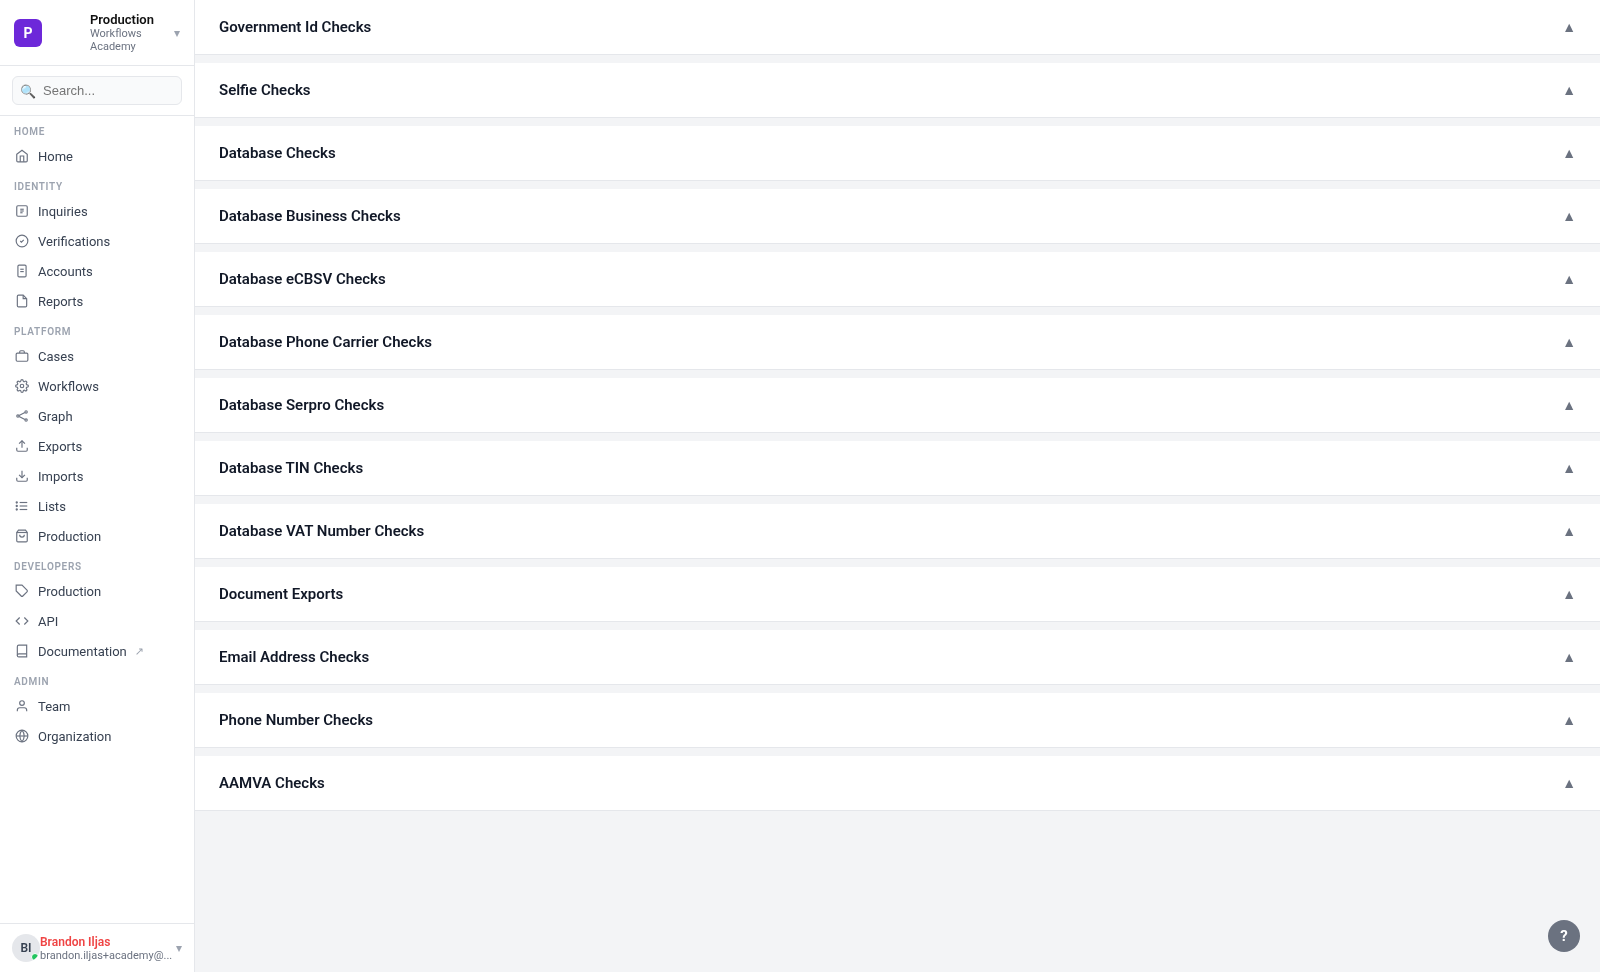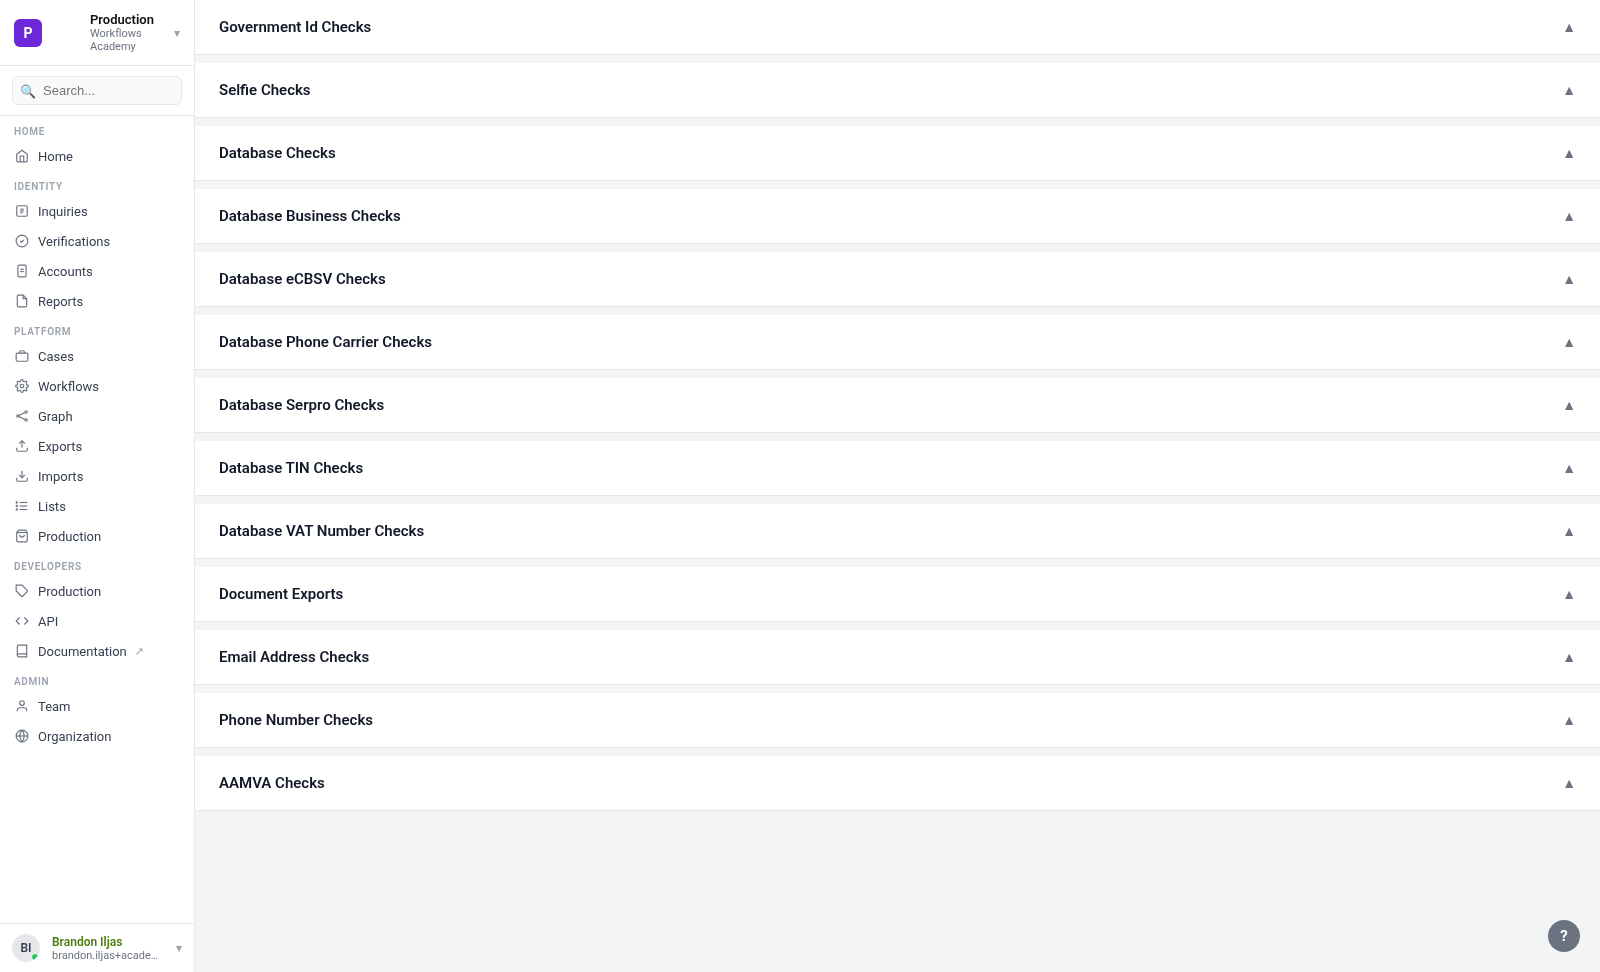--- a/index.html
+++ b/index.html
@@ -121,21 +121,21 @@
       align-items: center;
       justify-content: center;
     }
 
     .sidebar-footer {
       margin-top: auto;
       border-top: 1px solid #e5e7eb;
       padding: 10px 12px;
       display: flex;
       align-items: center;
-      gap: 12px;
+      gap: 0;
     }
 
     .footer-avatar {
       width: 28px;
       height: 28px;
       border-radius: 50%;
       background: #e5e7eb;
       flex-shrink: 0;
       position: relative;
       overflow: hidden;
@@ -155,21 +155,21 @@
     }
 
     .footer-info {
       flex: 1;
       overflow: hidden;
     }
 
     .footer-name {
       font-size: 12px;
       font-weight: 600;
-      color: #4d7c0f;
+      color: #ef4444;
       white-space: nowrap;
       overflow: hidden;
       text-overflow: ellipsis;
     }
 
     .footer-email {
       font-size: 11px;
       color: #6b7280;
       white-space: nowrap;
       overflow: hidden;

